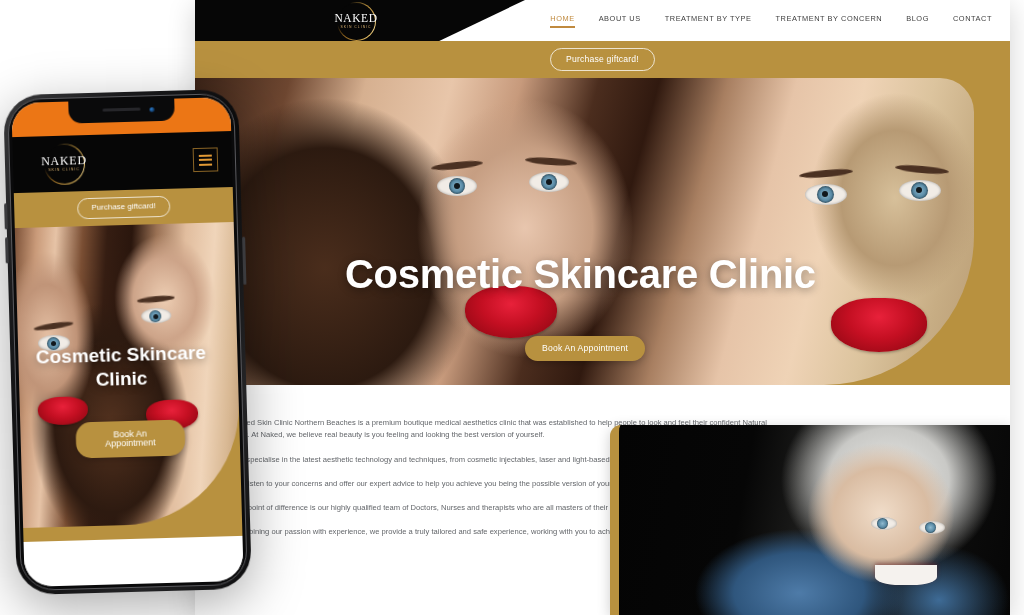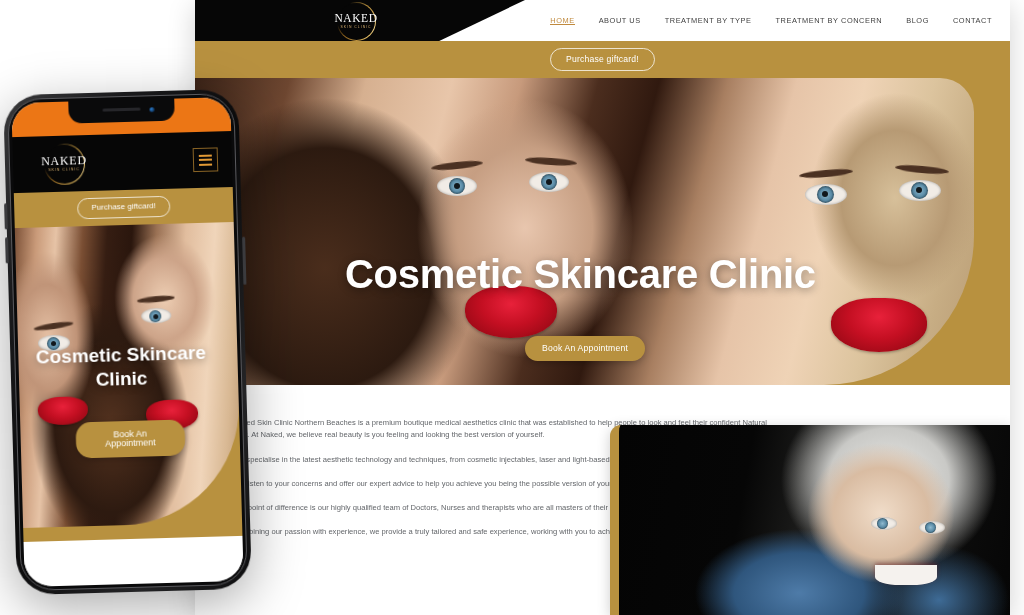--- a/index.html
+++ b/index.html
@@ -56,21 +56,21 @@
     font-family: "Liberation Sans", sans-serif;
     font-size: 3.4px; letter-spacing: 1px; color: #d8b170; display: block; margin-top: 2px;
   }
   .d-nav {
     position: absolute; right: 18px; top: 0; height: 41px;
     display: flex; align-items: center; gap: 24px;
   }
   .d-nav-item {
     font-size: 7.4px; letter-spacing: 0.55px; color: #3e3e3e;
     text-transform: uppercase; cursor: pointer; white-space: nowrap;
-    position: relative; 
+    position: relative; padding-bottom: 5px;
   }
   .d-nav-item.active { color: #c08a3e; }
   .d-nav-item.active::after {
     content: ""; position: absolute; left: 0; right: 0; bottom: 0;
     height: 1.4px; background: #c08a3e;
   }
 
   
   .d-gold {
     position: relative; width: 100%; height: 37px;

